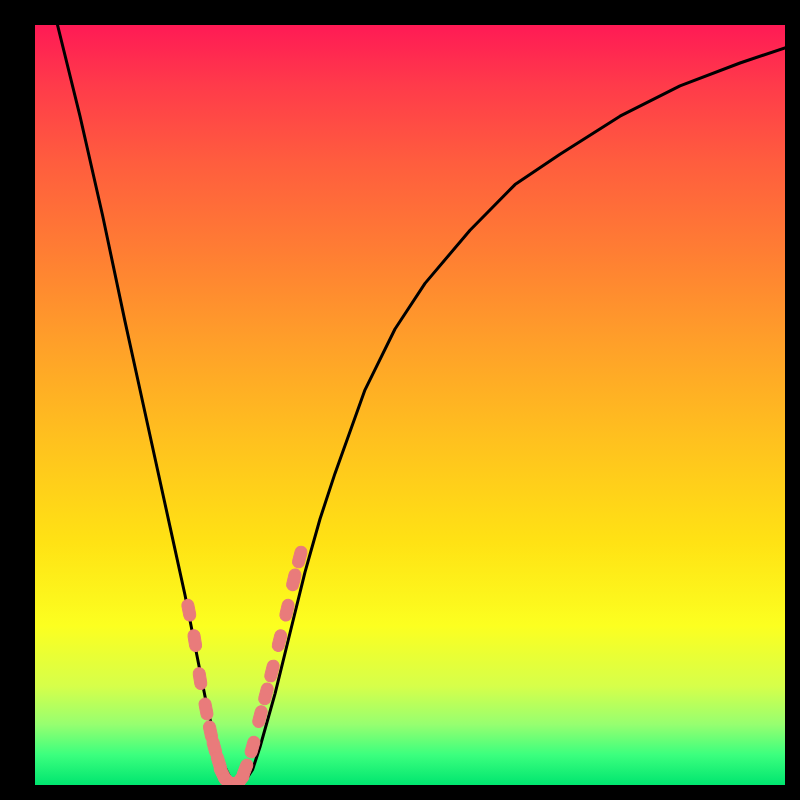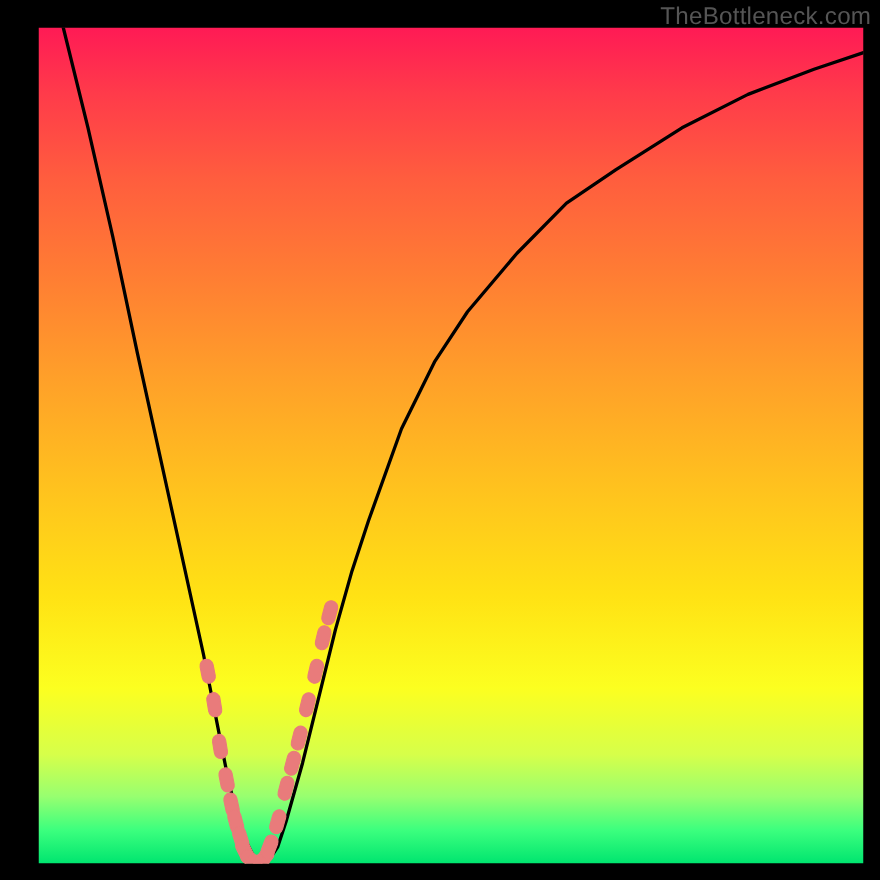--- a/index.html
+++ b/index.html
@@ -95,14 +95,13 @@
           <rect x="-11.0" y="-6.0" width="22" height="12" rx="6" ry="6" fill="#e97b7b" stroke="#e97b7b" transform="translate(225.0,691.6) rotate(-75.8)"></rect>
           <rect x="-11.0" y="-6.0" width="22" height="12" rx="6" ry="6" fill="#e97b7b" stroke="#e97b7b" transform="translate(231.0,668.8) rotate(-75.3)"></rect>
           <rect x="-11.0" y="-6.0" width="22" height="12" rx="6" ry="6" fill="#e97b7b" stroke="#e97b7b" transform="translate(237.0,646.0) rotate(-75.8)"></rect>
           <rect x="-11.0" y="-6.0" width="22" height="12" rx="6" ry="6" fill="#e97b7b" stroke="#e97b7b" transform="translate(244.5,615.6) rotate(-76.1)"></rect>
           <rect x="-11.0" y="-6.0" width="22" height="12" rx="6" ry="6" fill="#e97b7b" stroke="#e97b7b" transform="translate(252.0,585.2) rotate(-76.8)"></rect>
           <rect x="-11.0" y="-6.0" width="22" height="12" rx="6" ry="6" fill="#e97b7b" stroke="#e97b7b" transform="translate(258.8,554.8) rotate(-76.5)"></rect>
           <rect x="-11.0" y="-6.0" width="22" height="12" rx="6" ry="6" fill="#e97b7b" stroke="#e97b7b" transform="translate(264.8,532.0) rotate(-75.3)"></rect>
         </g>
     </svg>
   </div>
-  <div class="watermark">TheBottleneck.com</div>
 </div>
 
 </body></html>

